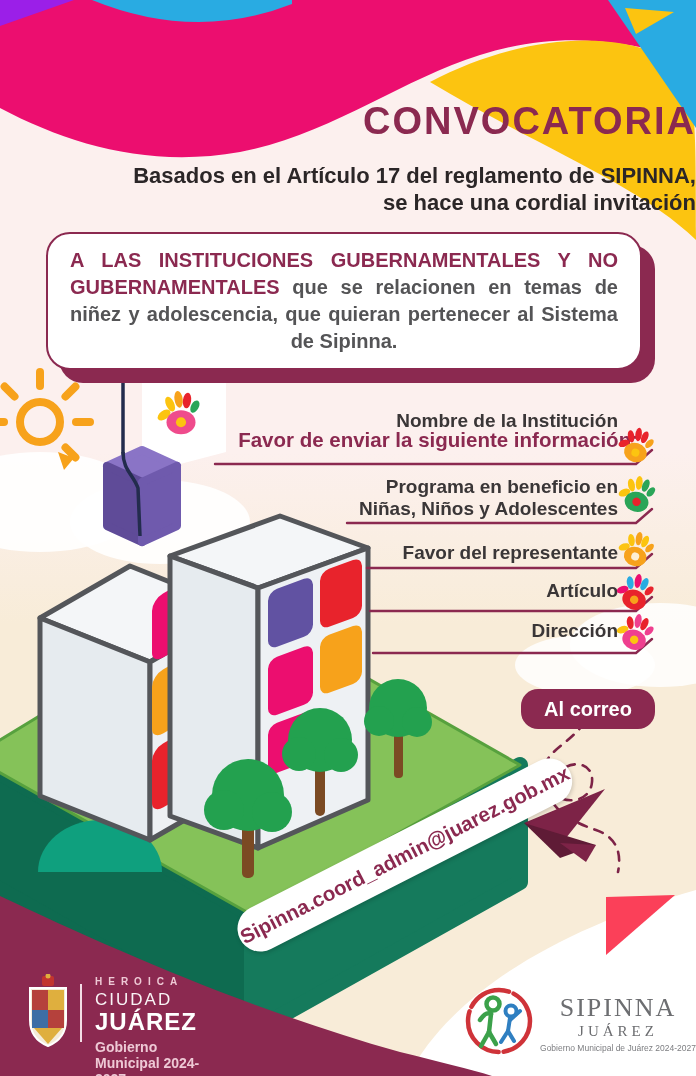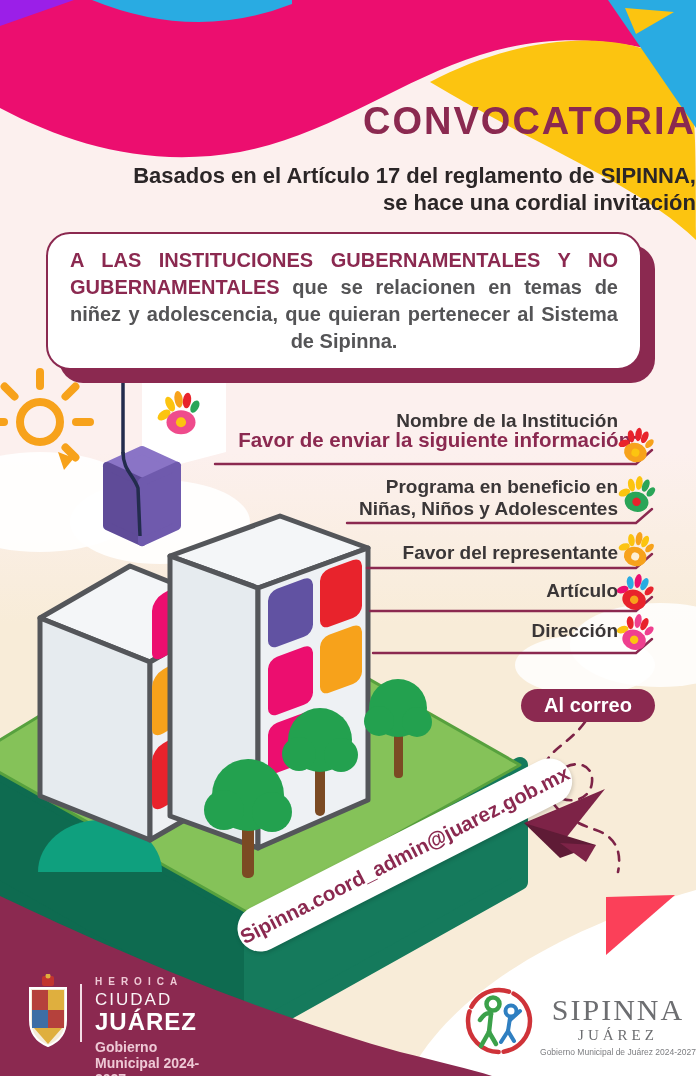--- a/index.html
+++ b/index.html
@@ -17,35 +17,35 @@
   .invite-box{left:46px;top:232px;width:548px;background:#fff;border:2.5px solid var(--maroon,#8b2950);
     border-radius:24px;box-shadow:13px 13px 0 var(--maroon,#8b2950);padding:13px 22px;}
   .invite-box p{margin:0;font-size:20px;line-height:27px;text-align:justify;text-align-last:center;}
   .invite-box .hl{color:var(--maroon,#8b2950);font-weight:800;}
   .invite-box .rest{color:#545456;font-weight:600;}
   
   .info-heading{right:58px;top:393px;font-size:20.5px;font-weight:700;color:var(--maroon,#8b2950);margin-top:35px;}
   .item-label{right:78px;text-align:right;font-size:19px;line-height:22px;font-weight:800;color:#3a3637;}
   .hand{position:absolute;}
   
-  .correo-badge{left:521px;top:689px;width:134px;height:33px;border-radius:17px;
+  .correo-badge{left:521px;top:689px;width:134px;height:40px;border-radius:17px;
     background:var(--maroon,#8b2950);color:#fff;font-size:20px;font-weight:800;
     display:flex;align-items:center;justify-content:center;}
   .email-pill{left:240px;top:916px;width:370px;height:46px;border-radius:24px;background:#fff;
     transform:rotate(-27deg);transform-origin:0 50%;display:flex;align-items:center;justify-content:center;
     color:var(--maroon,#8b2950);font-size:20.5px;font-weight:800;box-shadow:0 2px 4px rgba(0,0,0,.18);}
   
   .city-block{left:95px;top:976px;width:130px;color:#fff;}
   .city-heroica{font-size:10px;letter-spacing:6px;color:#eec9d5;font-weight:600;}
   .city-ciudad{font-size:17px;letter-spacing:2px;font-weight:400;margin-top:3px;opacity:.95;}
   .city-juarez{font-size:24px;letter-spacing:1px;font-weight:800;margin-top:-2px;}
   .city-tagline{font-size:14px;margin-top:3px;color:#eec9d5;font-weight:700;}
   .divider{left:80px;top:984px;width:1.5px;height:58px;background:#f3dde5;}
   .sipinna-block{left:540px;top:993px;width:156px;text-align:center;color:#6d6e71;}
-  .sipinna-name{font-family:"Liberation Serif",serif;font-size:30px;letter-spacing:2px;text-align:center;}
+  .sipinna-name{font-family:"Liberation Serif",serif;font-size:26px;letter-spacing:2px;text-align:center;}
   .sipinna-city{font-family:"Liberation Serif",serif;font-size:15px;letter-spacing:4px;margin-top:0px;}
   .sipinna-tagline{font-size:8.5px;margin-top:3px;color:#7c7d80;}
 </style>
 </head>
 <body>
 
 <div id="poster">
 
   <svg width="0" height="0" style="position:absolute" aria-hidden="true">
     <symbol id="hand" viewBox="0 0 48 48">

